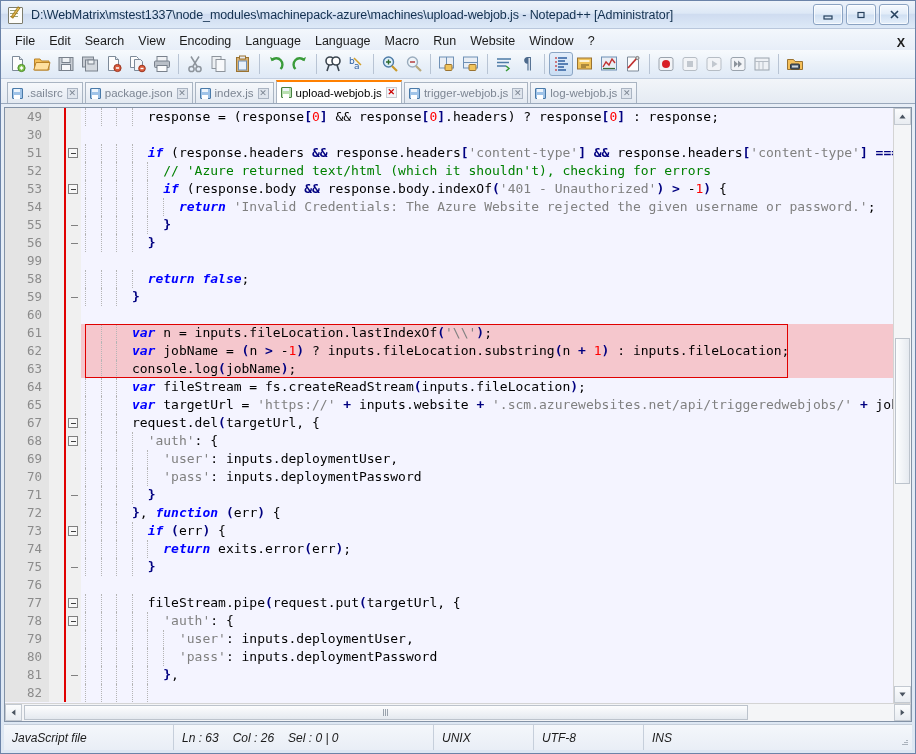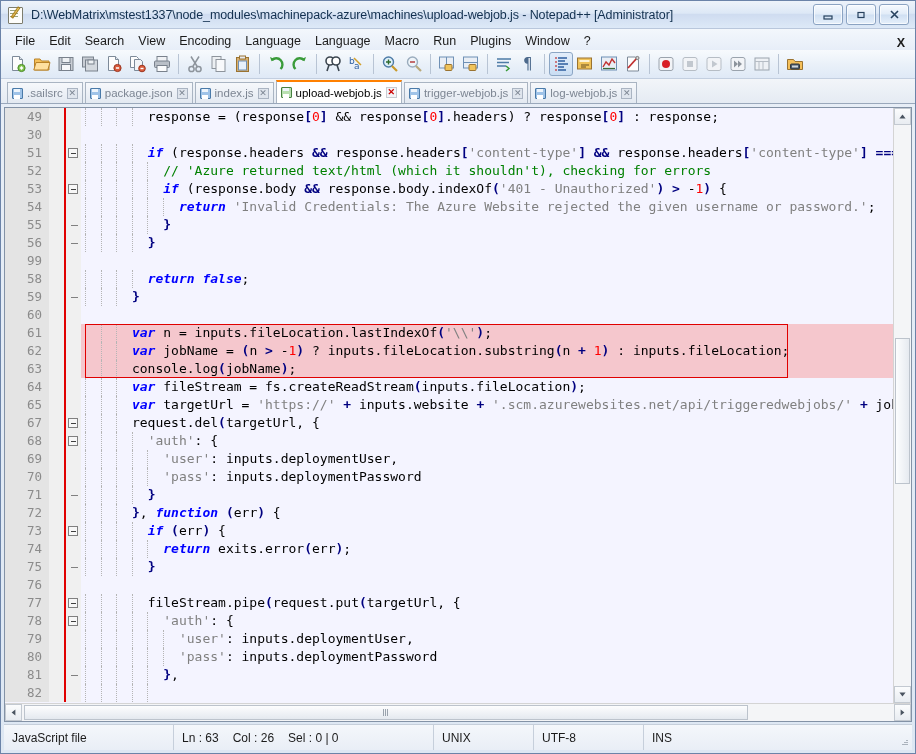--- a/index.html
+++ b/index.html
@@ -392,20 +392,21 @@
     border-top: 1px solid #c6cfdb;
   }
   .sb-cell {
     display: flex;
     align-items: center;
     padding: 0 8px;
     border-right: 1px solid #c6cfdb;
     box-sizing: border-box;
     white-space: nowrap;
     overflow: hidden;
+    font-style: italic;
   }
   .sb-cell.c1 { width: 170px; }
   .sb-cell.c2 { width: 190px; gap: 14px; }
   .sb-cell.c3 { width: 260px; gap: 14px; }
   .sb-cell.c4 { width: 100px; }
   .sb-cell.c5 { width: 110px; }
   .sb-cell.c6 { width: 50px; border-right: none; }
   .sb-grip {
     flex: 1 1 auto;
     display: flex; align-items: flex-end; justify-content: flex-end;
@@ -446,21 +447,21 @@
   <div class="menubar">
     <div class="menu-item">File</div>
     <div class="menu-item">Edit</div>
     <div class="menu-item">Search</div>
     <div class="menu-item">View</div>
     <div class="menu-item">Encoding</div>
     <div class="menu-item">Language</div>
     <div class="menu-item">Language</div>
     <div class="menu-item">Macro</div>
     <div class="menu-item">Run</div>
-    <div class="menu-item">Plugins</div>
+    <div class="menu-item">Website</div>
     <div class="menu-item">Window</div>
     <div class="menu-item">?</div>
     <div class="menu-close">X</div>
   </div>
 
   <div class="toolbar">
     <div class="tb-btn">
       <svg width="18" height="18" viewBox="0 0 18 18">
           <path d="M3.5,1.5 h7 l3,3 v11 h-10 z" fill="#fdfdfd" stroke="#7d8a99"></path>
           <path d="M10.5,1.5 v3 h3" fill="#dfe6ed" stroke="#7d8a99"></path>

